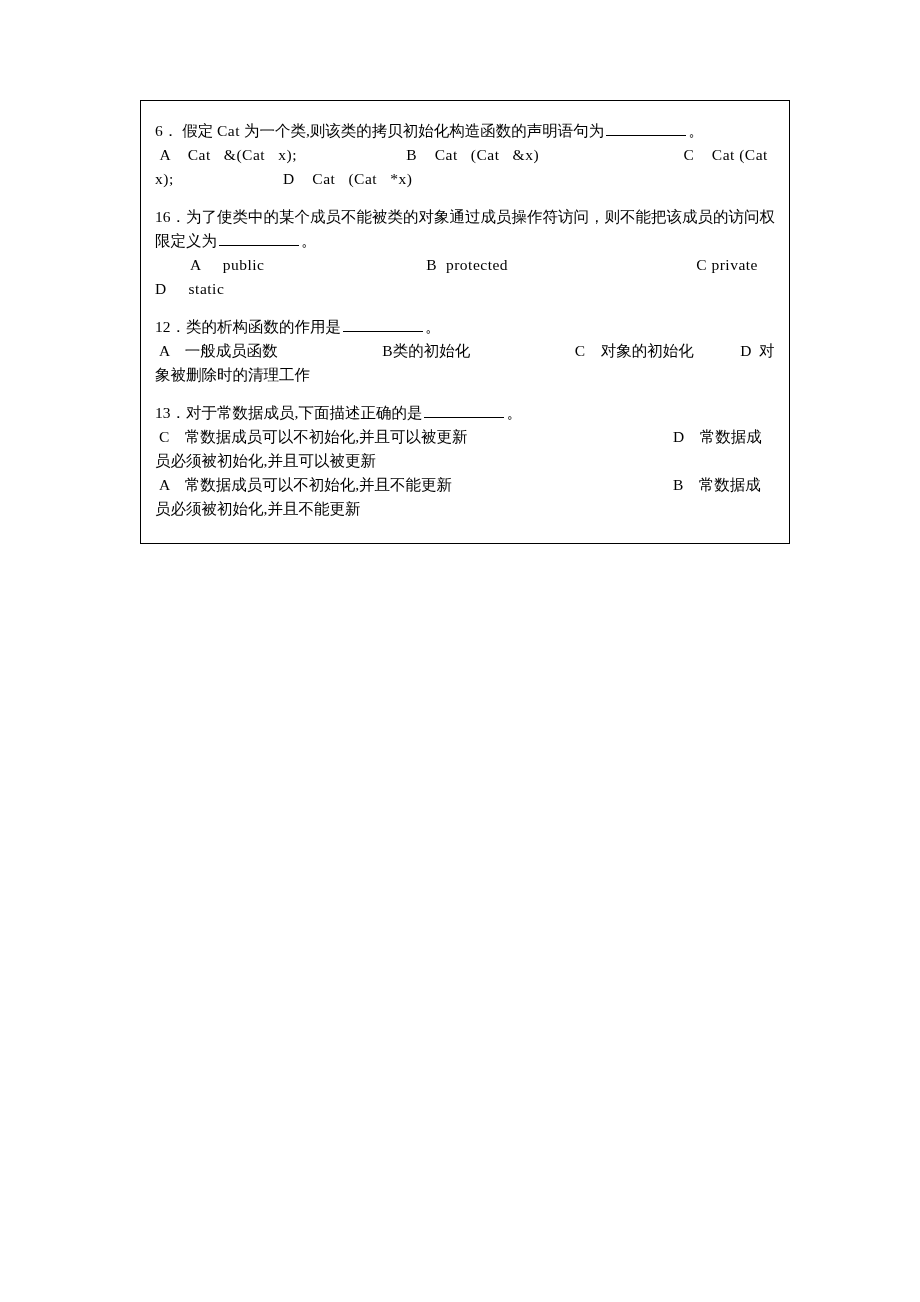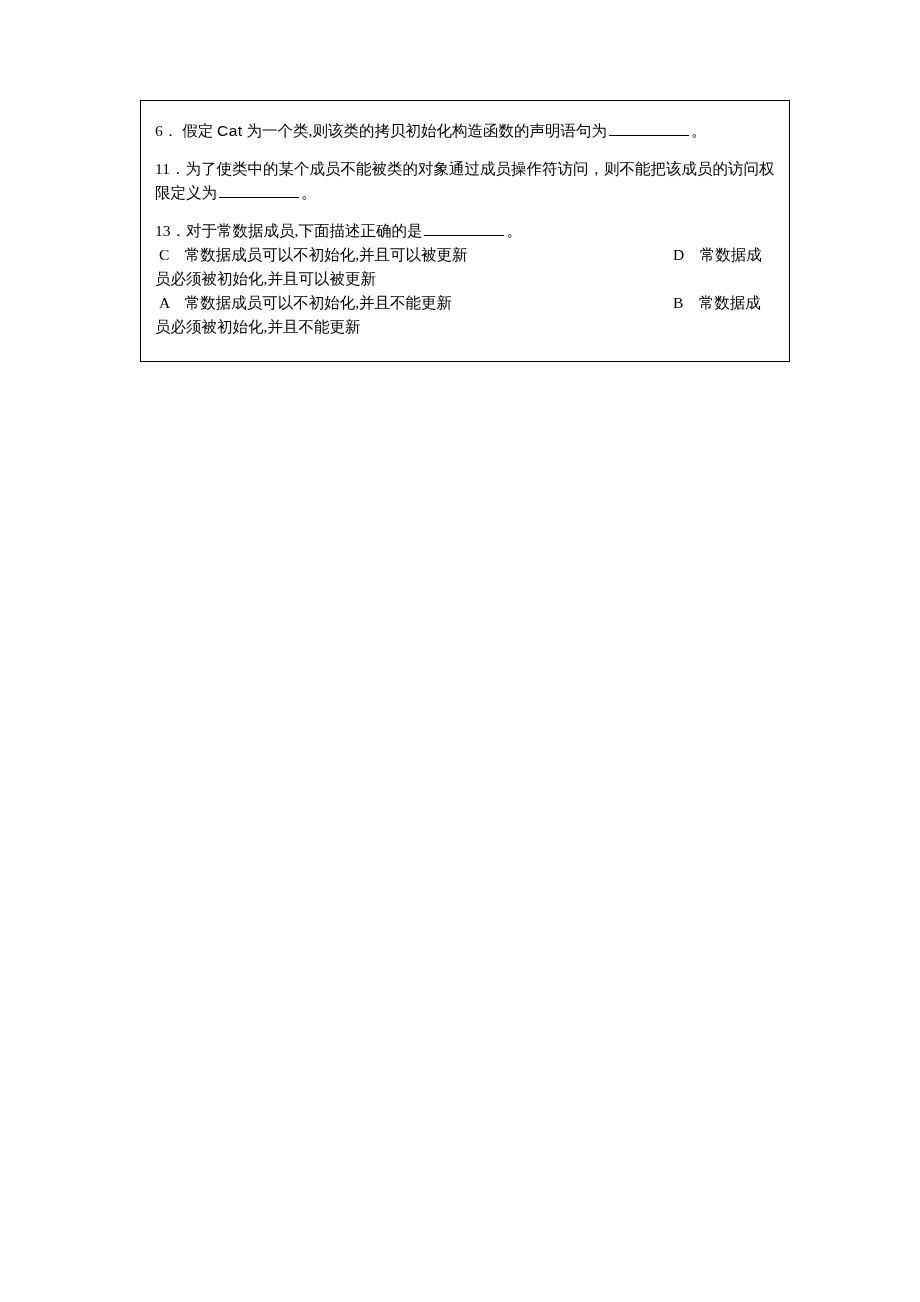--- a/index.html
+++ b/index.html
@@ -32,43 +32,51 @@
   }
   .blank {
     display: inline-block;
     border-bottom: 1px solid #000;
     width: 80px;
     height: 0.9em;
     vertical-align: baseline;
     margin: 0 2px;
   }
   .latin {
-    font-family: Liberation Sans, sans-serif;
+    font-family: Liberation Serif, serif;
     letter-spacing: 0.5px;
   }
 </style>
 </head>
 <body>
 
 <div class="page">
   <div class="content-box">
 
     <div class="question-block">
       <div>
         <span class="qtext">6．</span>
         <span class="qtext">假定 </span><span class="latin">Cat</span><span class="qtext"> 为一个类,则该类的拷贝初始化构造函数的声明语句为</span><span class="blank"></span><span class="qtext">。</span>
       </div>
+      <div class="qtext latin"> A    Cat   &amp;(Cat   x);                         B    Cat   (Cat   &amp;x)                                 C    Cat (Cat   x);                         D    Cat   (Cat   *x)</div>
     </div>
 
     <div class="question-block">
       <div>
-        <span class="qtext">11．</span><span class="qtext">为了使类中的某个成员不能被类的对象通过成员操作符访问，则不能把该成员的访问权限定义为</span><span class="blank"></span><span class="qtext">。</span>
+        <span class="qtext">16．</span><span class="qtext">为了使类中的某个成员不能被类的对象通过成员操作符访问，则不能把该成员的访问权限定义为</span><span class="blank"></span><span class="qtext">。</span>
       </div>
+      <div class="qtext latin">        A     public                                     B  protected                                           C private          D     static</div>
     </div>
 
+    <div class="question-block">
+      <div>
+        <span class="qtext">12．</span><span class="qtext">类的析构函数的作用是</span><span class="blank"></span><span class="qtext">。</span>
+      </div>
+      <div class="qtext"> A    一般成员函数                           B类的初始化                           C    对象的初始化            D  对象被删除时的清理工作</div>
+    </div>
 
     <div class="question-block" style="margin-bottom:12px;">
       <div>
         <span class="qtext">13．</span><span class="qtext">对于常数据成员,下面描述正确的是</span><span class="blank"></span><span class="qtext">。</span>
       </div>
       <div class="qtext"> C    常数据成员可以不初始化,并且可以被更新                                                     D    常数据成员必须被初始化,并且可以被更新</div>
       <div class="qtext"> A    常数据成员可以不初始化,并且不能更新                                                         B    常数据成员必须被初始化,并且不能更新</div>
     </div>
 
   </div>

